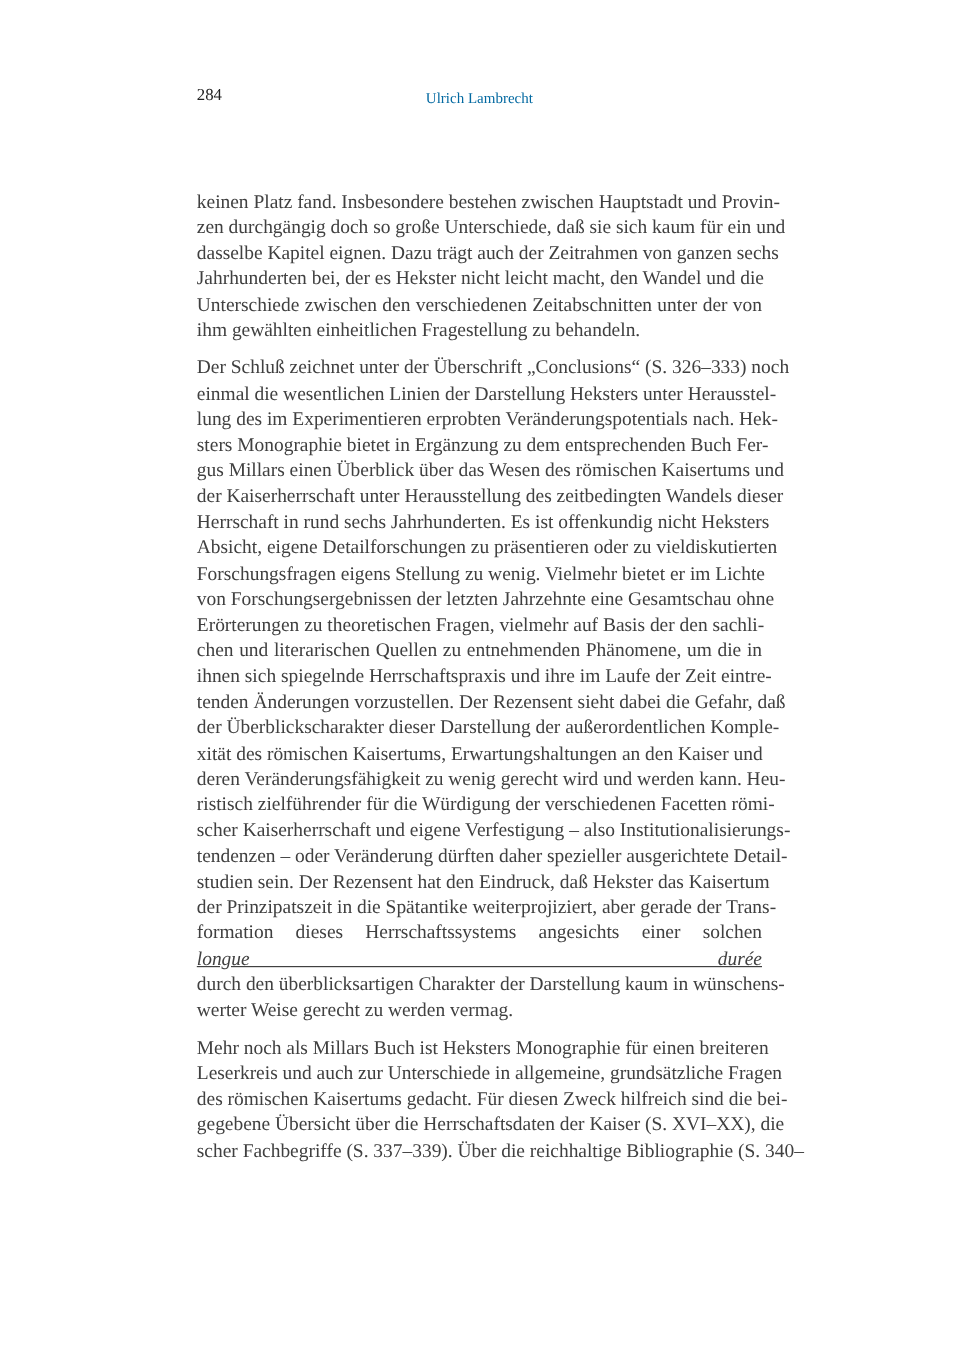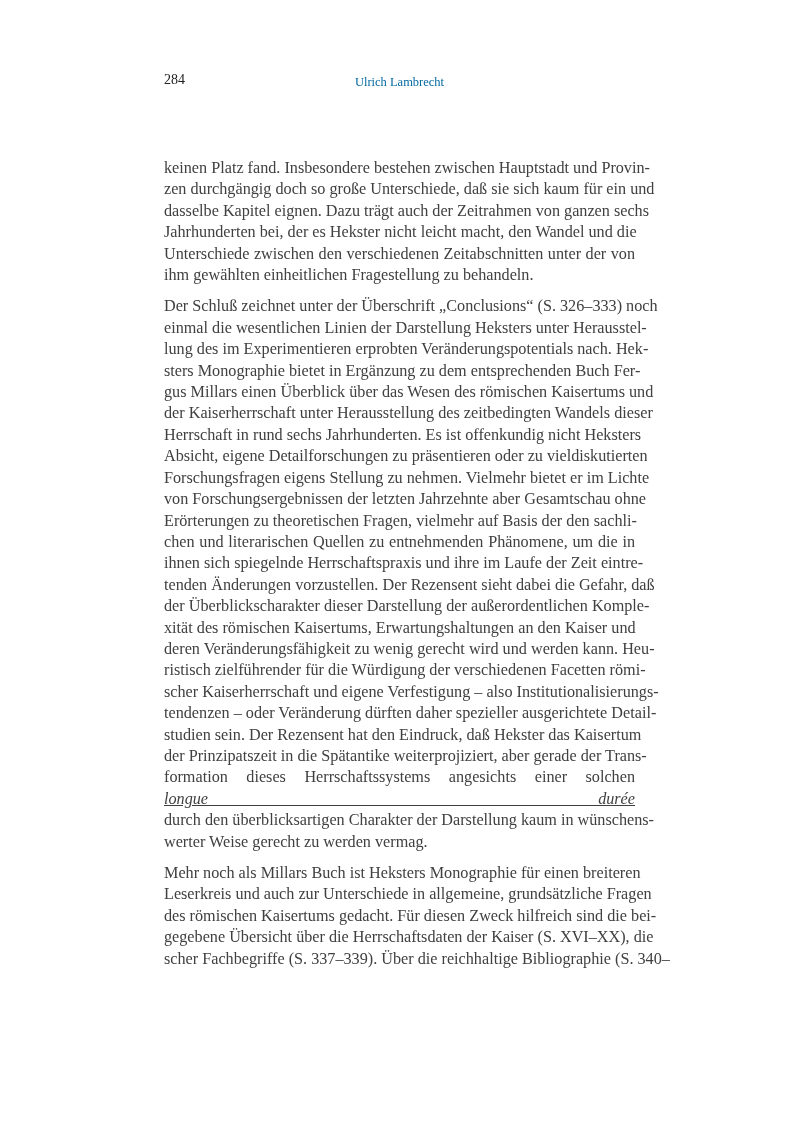--- a/index.html
+++ b/index.html
@@ -39,22 +39,22 @@
 
     <p class="para">
       <span class="ln">Der Schluß zeichnet unter der Überschrift „Conclusions“ (S. 326–333) noch</span>
       <span class="ln">einmal die wesentlichen Linien der Darstellung Heksters unter Herausstel-</span>
       <span class="ln">lung des im Experimentieren erprobten Veränderungspotentials nach. Hek-</span>
       <span class="ln">sters Monographie bietet in Ergänzung zu dem entsprechenden Buch Fer-</span>
       <span class="ln">gus Millars einen Überblick über das Wesen des römischen Kaisertums und</span>
       <span class="ln">der Kaiserherrschaft unter Herausstellung des zeitbedingten Wandels dieser</span>
       <span class="ln">Herrschaft in rund sechs Jahrhunderten. Es ist offenkundig nicht Heksters</span>
       <span class="ln">Absicht, eigene Detailforschungen zu präsentieren oder zu vieldiskutierten</span>
-      <span class="ln">Forschungsfragen eigens Stellung zu nehmen. Vielmehr bietet er im Lichte</span>
-      <span class="ln">von Forschungsergebnissen der letzten Jahrzehnte aber Gesamtschau ohne</span>
+      <span class="ln">Forschungsfragen eigens Stellung zu wenig. Vielmehr bietet er im Lichte</span>
+      <span class="ln">von Forschungsergebnissen der letzten Jahrzehnte eine Gesamtschau ohne</span>
       <span class="ln">Erörterungen zu theoretischen Fragen, vielmehr auf Basis der den sachli-</span>
       <span class="ln">chen und literarischen Quellen zu entnehmenden Phänomene, um die in</span>
       <span class="ln">ihnen sich spiegelnde Herrschaftspraxis und ihre im Laufe der Zeit eintre-</span>
       <span class="ln">tenden Änderungen vorzustellen. Der Rezensent sieht dabei die Gefahr, daß</span>
       <span class="ln">der Überblickscharakter dieser Darstellung der außerordentlichen Komple-</span>
       <span class="ln">xität des römischen Kaisertums, Erwartungshaltungen an den Kaiser und</span>
       <span class="ln">deren Veränderungsfähigkeit zu wenig gerecht wird und werden kann. Heu-</span>
       <span class="ln">ristisch zielführender für die Würdigung der verschiedenen Facetten römi-</span>
       <span class="ln">scher Kaiserherrschaft und eigene Verfestigung – also Institutionalisierungs-</span>
       <span class="ln">tendenzen – oder Veränderung dürften daher spezieller ausgerichtete Detail-</span>

